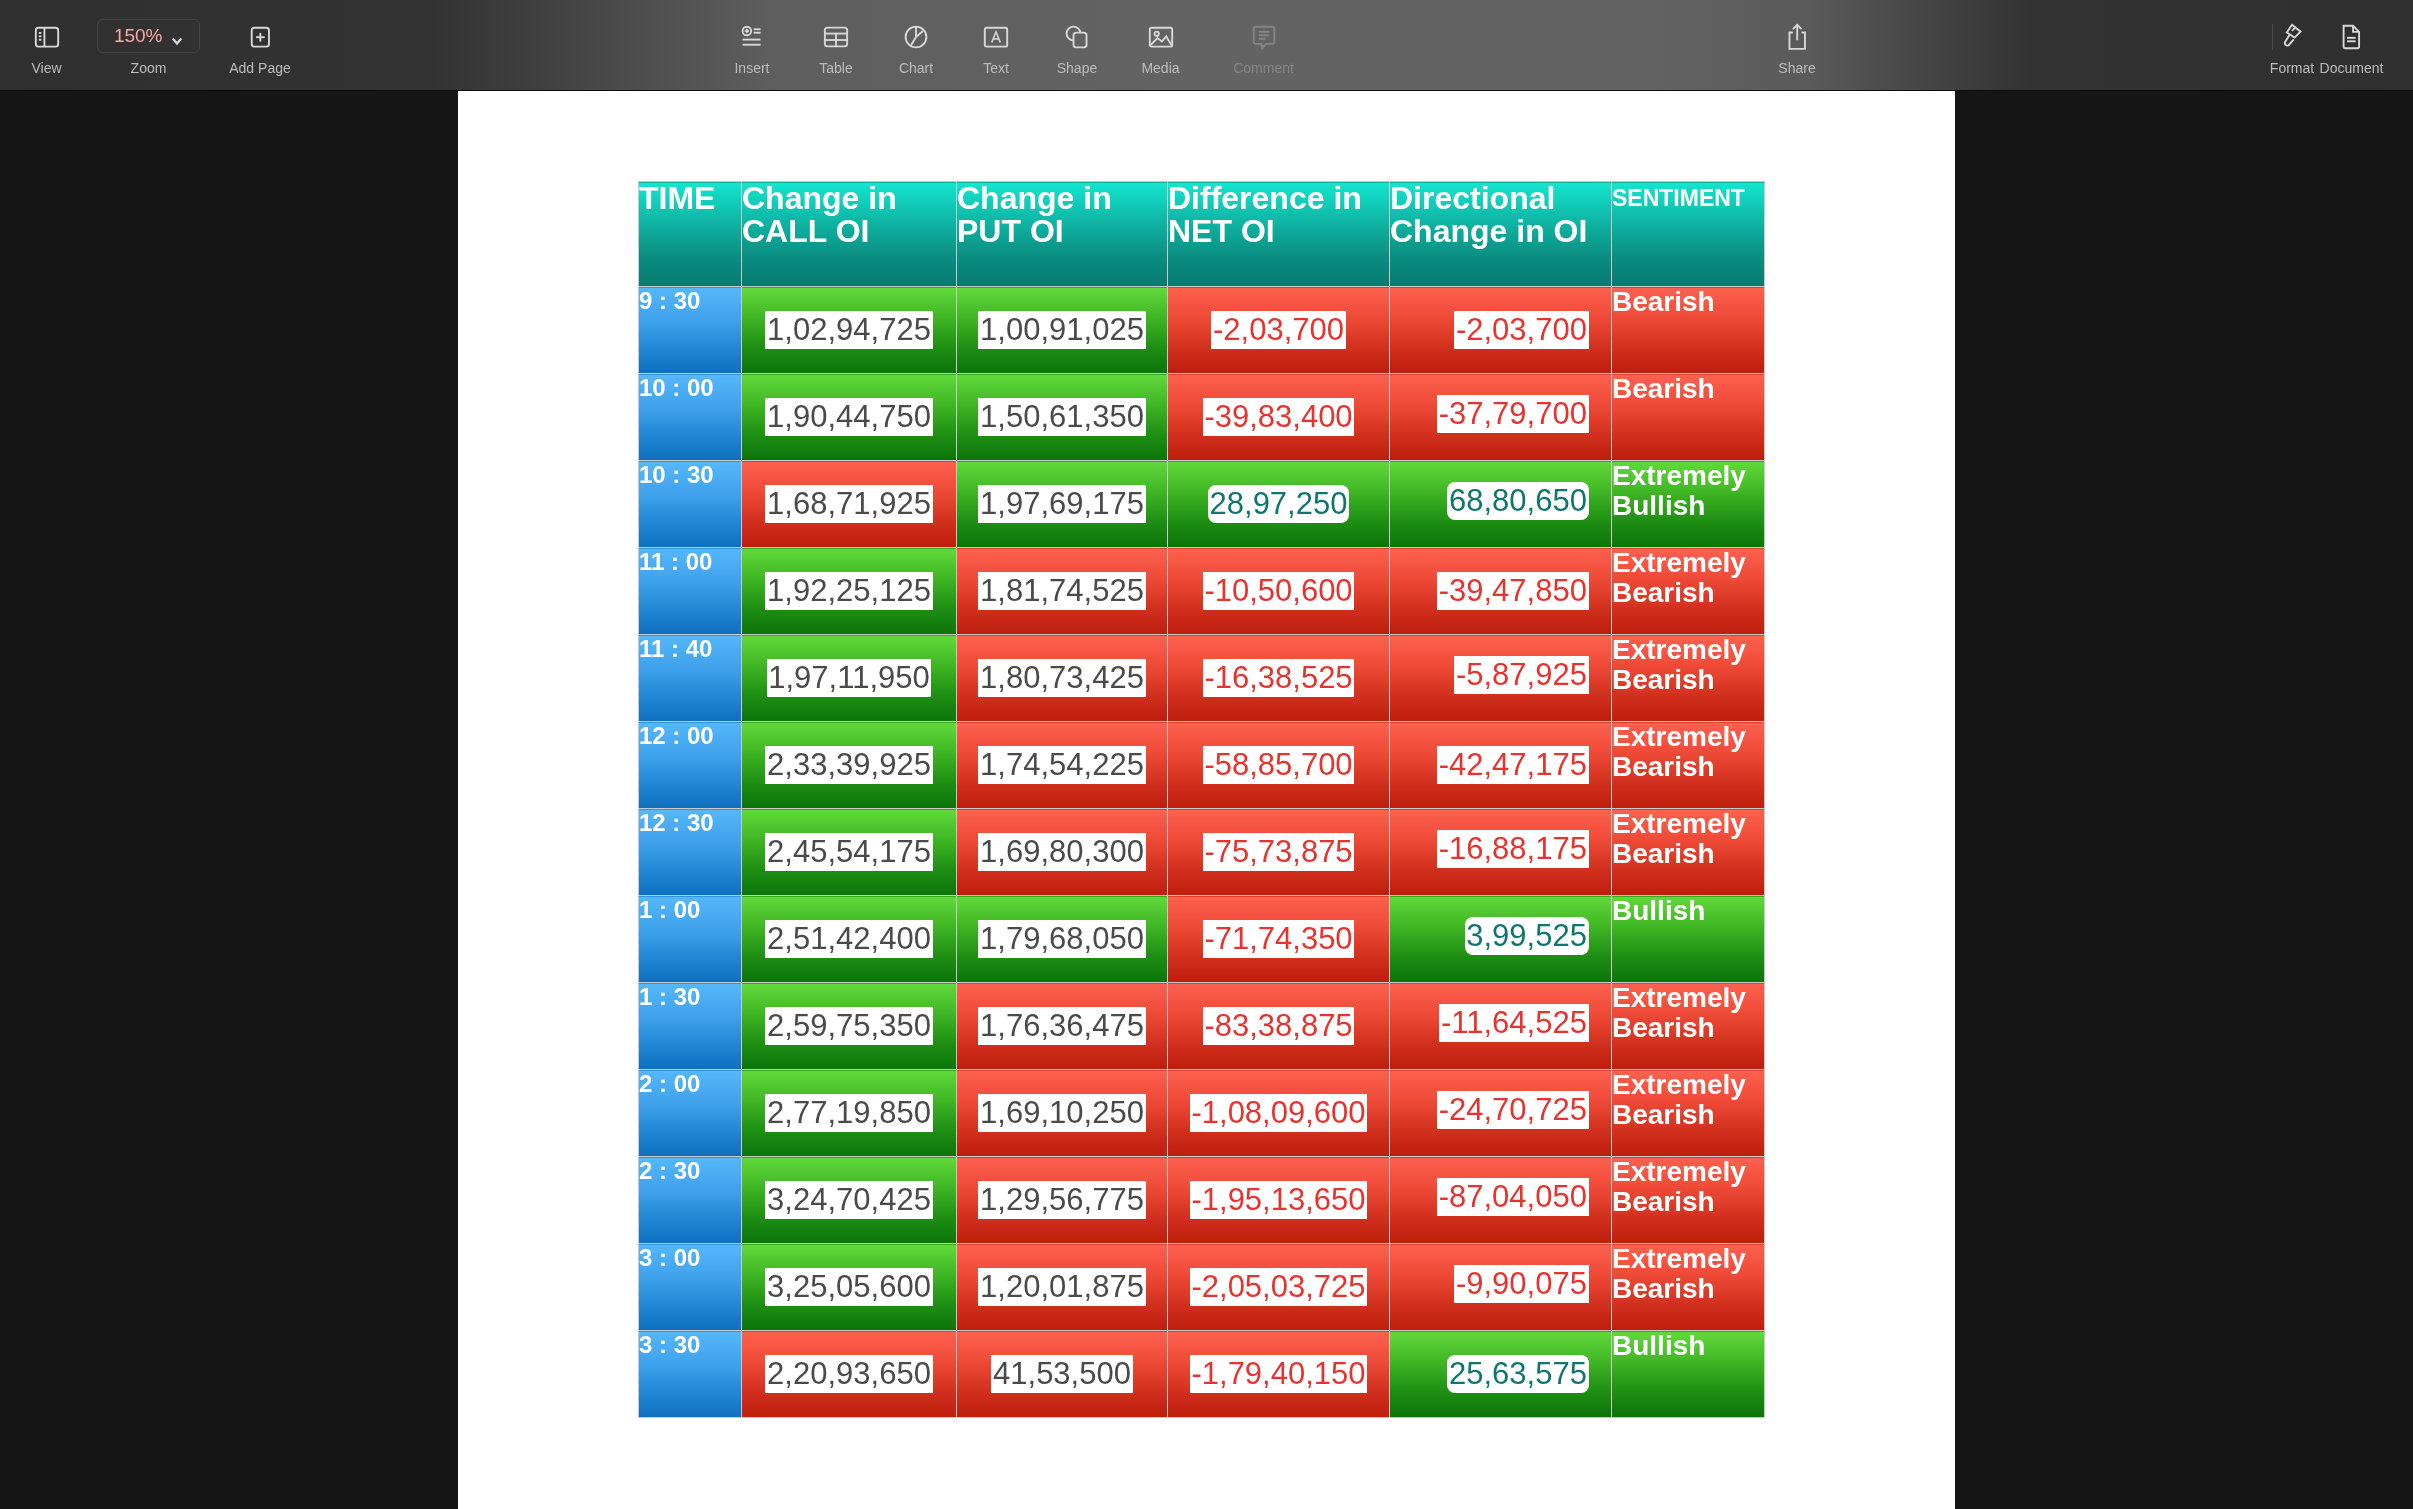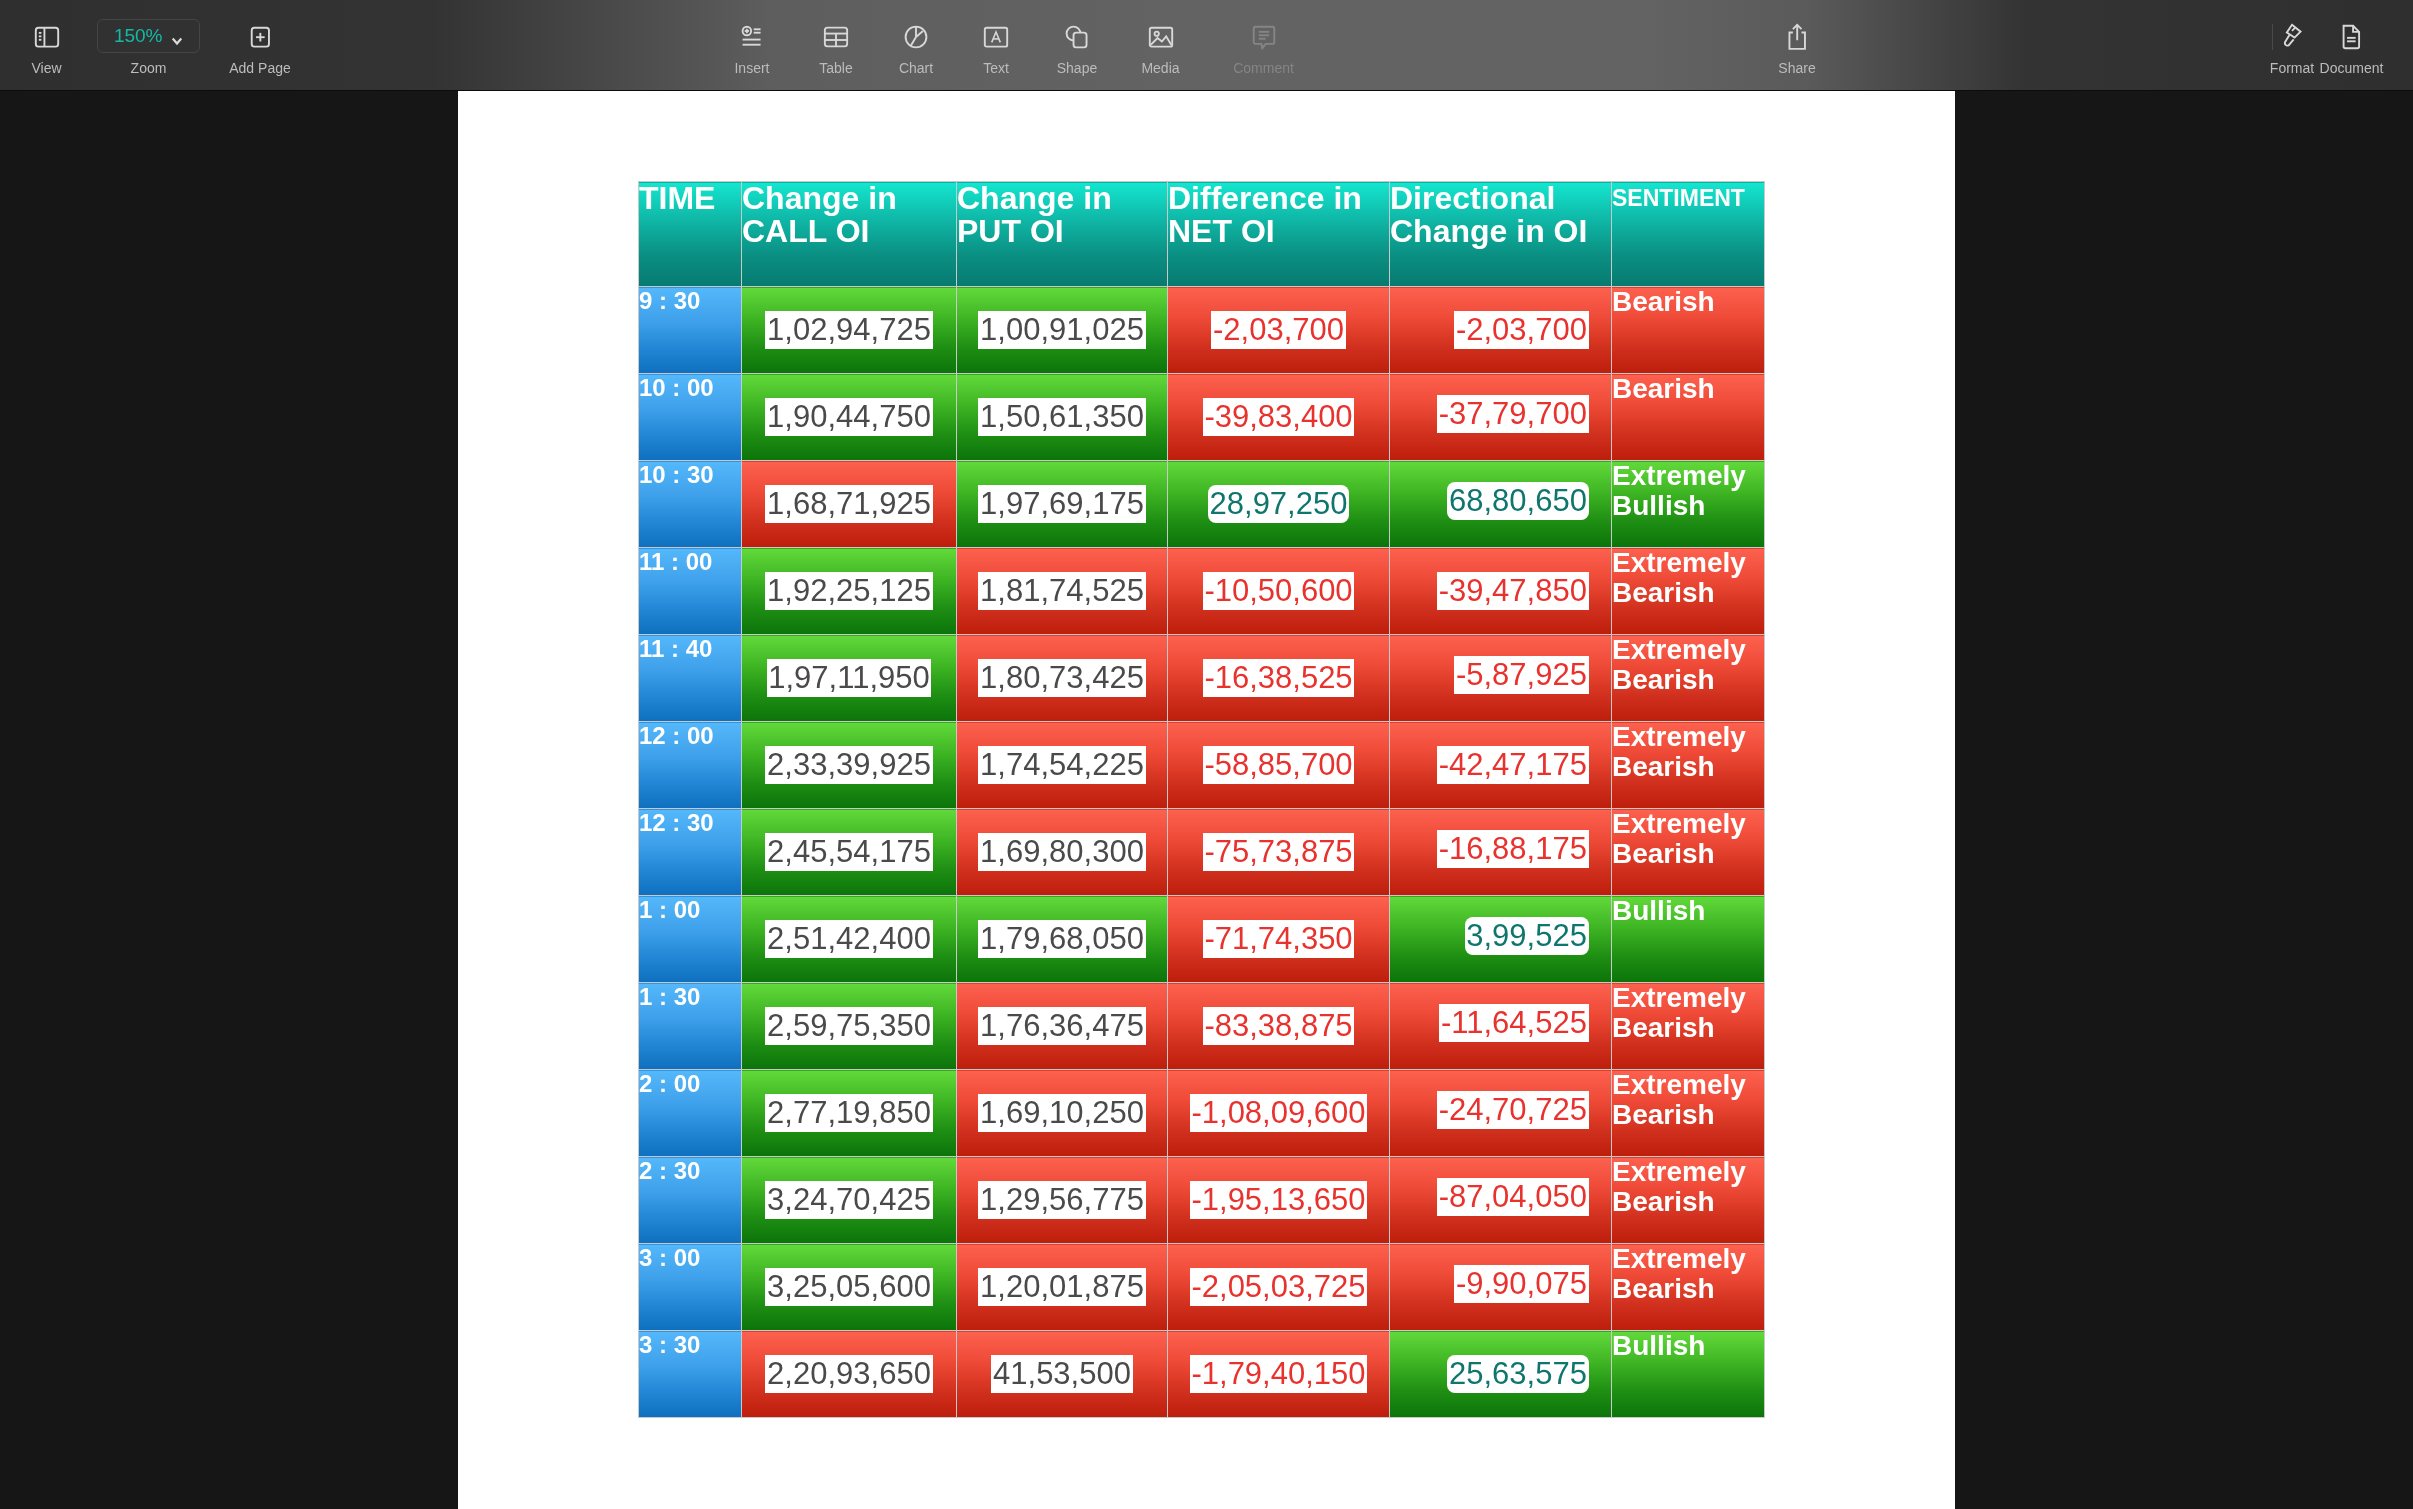--- a/index.html
+++ b/index.html
@@ -11,21 +11,21 @@
   }
   .tb-item { position: absolute; top: 0; height: 90px; display: flex; flex-direction: column; align-items: center; cursor: default; }
   .tb-icon { margin-top: 22.4px; height: 29px; display: flex; align-items: center; justify-content: center; }
   .tb-icon svg { stroke: #d8d8d8; fill: none; stroke-width: 2.2; }
   .tb-label { margin-top: 8.6px; font-size: 14px; color: #bcbcbc; white-space: nowrap; }
   .tb-item.disabled .tb-label { color: #858585; }
   .tb-item.disabled svg { stroke: #858585; }
   .zoom-box {
     margin-top: 19px; width: 103px; height: 34px; border: 0.9px solid #454545; border-radius: 6px;
     display: flex; align-items: center; justify-content: center; gap: 8.6px;
-    font-size: 19px; color: #14b8a6; background: #313131;
+    font-size: 19px; color: #fca5a5; background: #313131;
   }
   .zoom-box .chev { width: 12px; height: 12px; }
   .zoom-box .chev svg { stroke: #d8d8d8; stroke-width: 2.6; fill: none; }
   .tb-sep { position: absolute; left: 2272px; top: 24px; width: 0.9px; height: 26px; background: #4a4a4a; }
 
   .canvas { position: absolute; left: 0; top: 91px; width: 2413px; height: 1418px; background: #161616; }
   .page { position: absolute; left: 458px; top: 0; width: 1497px; height: 1418px; background: #ffffff; }
 
   table.oi {
     position: absolute; left: 180px; top: 90px; border-collapse: collapse;

